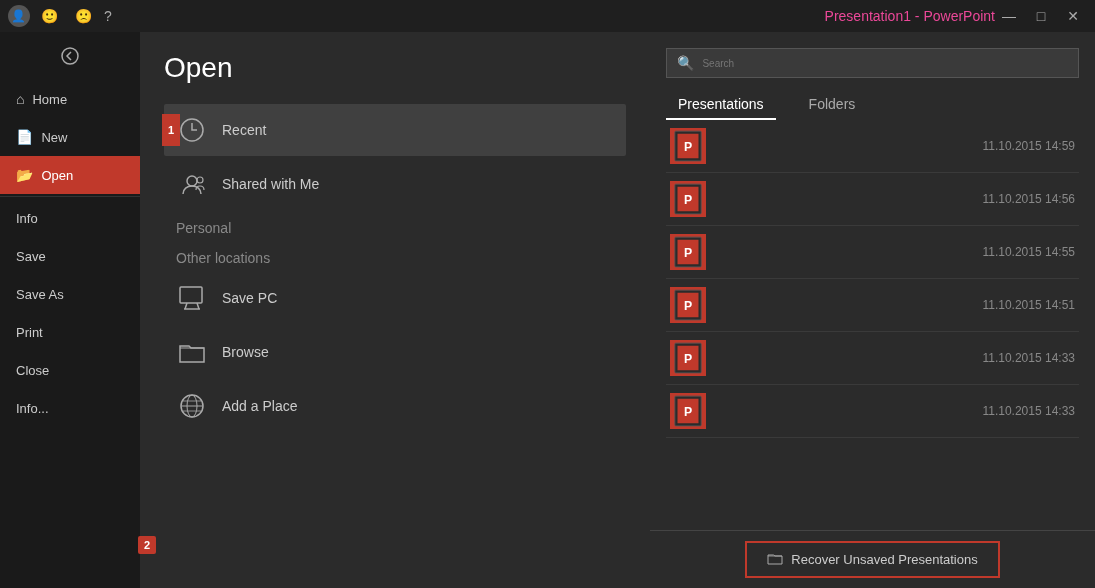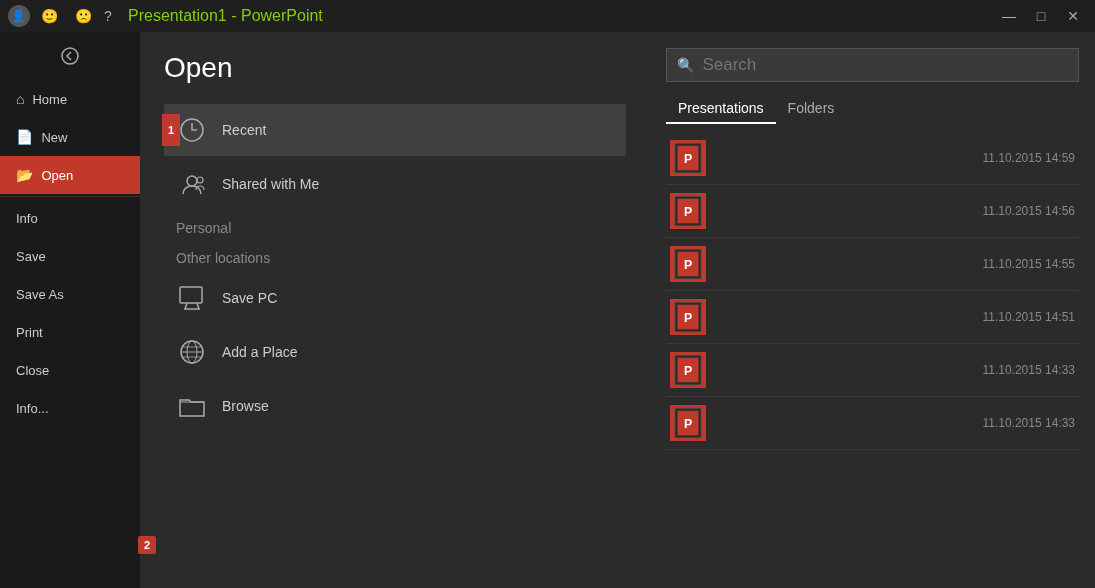--- a/index.html
+++ b/index.html
@@ -17,24 +17,24 @@
     .title-bar {
       height: 32px;
       background: #1f1f1f;
       display: flex;
       align-items: center;
       justify-content: space-between;
       padding: 0 8px;
       flex-shrink: 0;
     }
     .title-bar-title {
-      color: #84cc16;
-      font-size: 16px;
-      flex: 1;
-      text-align: left;
+      color: #ec4899;
+      font-size: 14px;
+      flex: 1;
+      text-align: right;
     }
     .title-bar-controls {
       display: flex;
       gap: 4px;
       align-items: center;
     }
     .title-bar-user {
       width: 22px; height: 22px;
       border-radius: 50%;
       background: #555;
@@ -160,28 +160,28 @@
     .search-bar {
       margin: 0 16px 12px 16px;
       background: #3a3a3a;
       border: 1px solid #555;
       display: flex; align-items: center;
       padding: 6px 10px;
       gap: 8px;
     }
     .search-bar input {
       background: transparent; border: none; outline: none;
-      color: #bef264; font-size: 17px; flex: 1;
+      color: #bef264; font-size: 10px; flex: 1;
     }
     .search-icon { color: #aaa; font-size: 14px; }
 
     .tabs {
       display: flex;
       padding: 0 16px;
-      margin-bottom: 8px;
+      gap: 21px;
     }
     .tab {
       padding: 6px 12px;
       color: #aaa;
       font-size: 14px;
       cursor: pointer;
       border-bottom: 2px solid transparent;
     }
     .tab.active {
       color: #fff;
@@ -339,40 +339,40 @@
                 <line x1="9" y1="18" x2="7" y2="24" stroke="#aaa" stroke-width="1.5"></line>
                 <line x1="19" y1="18" x2="21" y2="24" stroke="#aaa" stroke-width="1.5"></line>
                 <line x1="6" y1="24" x2="22" y2="24" stroke="#aaa" stroke-width="1.5"></line>
               </svg>
             </div>
             <span>Save PC</span>
           </div>
 
           <div class="location-item">
             <div class="location-icon">
+              <svg width="28" height="24" viewBox="0 0 28 24" fill="none">
+                <path d="M2,6 L2,22 L26,22 L26,8 L13,8 L11,6 Z" stroke="#aaa" stroke-width="1.5" fill="none"></path>
+                <line x1="2" y1="8" x2="26" y2="8" stroke="#aaa" stroke-width="1"></line>
+              </svg>
+            </div>
+            <span>Browse</span>
+          </div>
+
+          <div class="location-item">
+            <div class="location-icon">
               <svg width="28" height="28" viewBox="0 0 28 28" fill="none">
                 <circle cx="14" cy="14" r="11" stroke="#aaa" stroke-width="1.5"></circle>
                 <ellipse cx="14" cy="14" rx="5" ry="11" stroke="#aaa" stroke-width="1"></ellipse>
                 <line x1="3" y1="14" x2="25" y2="14" stroke="#aaa" stroke-width="1"></line>
                 <line x1="5" y1="9" x2="23" y2="9" stroke="#aaa" stroke-width="0.8"></line>
                 <line x1="5" y1="19" x2="23" y2="19" stroke="#aaa" stroke-width="0.8"></line>
               </svg>
             </div>
             <span>Add a Place</span>
           </div>
-
-          <div class="location-item">
-            <div class="location-icon">
-              <svg width="28" height="24" viewBox="0 0 28 24" fill="none">
-                <path d="M2,6 L2,22 L26,22 L26,8 L13,8 L11,6 Z" stroke="#aaa" stroke-width="1.5" fill="none"></path>
-                <line x1="2" y1="8" x2="26" y2="8" stroke="#aaa" stroke-width="1"></line>
-              </svg>
-            </div>
-            <span>Browse</span>
-          </div>
         </div>
 
         <div style="position:absolute; left:138px; top:536px; background:#c0392b; color:white; font-size:11px; font-weight:bold; width:18px; height:18px; border-radius:2px; display:flex; align-items:center; justify-content:center; z-index:10;">2</div>
       </div>
 
       <div class="right-panel">
 
         <div class="search-bar">
           <span class="search-icon">🔍</span>
           <input type="text" placeholder="Search" style="">
@@ -445,17 +445,28 @@
                 <rect x="1" y="1" width="30" height="34" rx="1" fill="#2b2b2b" stroke="#555" stroke-width="1"></rect>
                 <rect x="4" y="4" width="24" height="28" rx="0" fill="#c0392b"></rect>
                 <text x="16" y="24" font-size="14" fill="white" text-anchor="middle" font-weight="bold">P</text>
               </svg>
             </div>
             <span class="file-name"></span>
             <span class="file-date">11.10.2015 14:33</span>
           </div>
         </div>
 
+        <div class="recover-bar">
+          <button class="recover-btn">
+            <span>
+              <svg width="16" height="14" viewBox="0 0 16 14" fill="none">
+                <path d="M1,4 L1,13 L15,13 L15,5 L8,5 L6.5,4 Z" stroke="#aaa" stroke-width="1" fill="none"></path>
+                <line x1="1" y1="5" x2="15" y2="5" stroke="#aaa" stroke-width="0.8"></line>
+              </svg>
+            </span>
+            <span>Recover Unsaved Presentations</span>
+          </button>
+        </div>
       </div>
 
     </div>
   </div>
 </div>
 
 </body></html>

